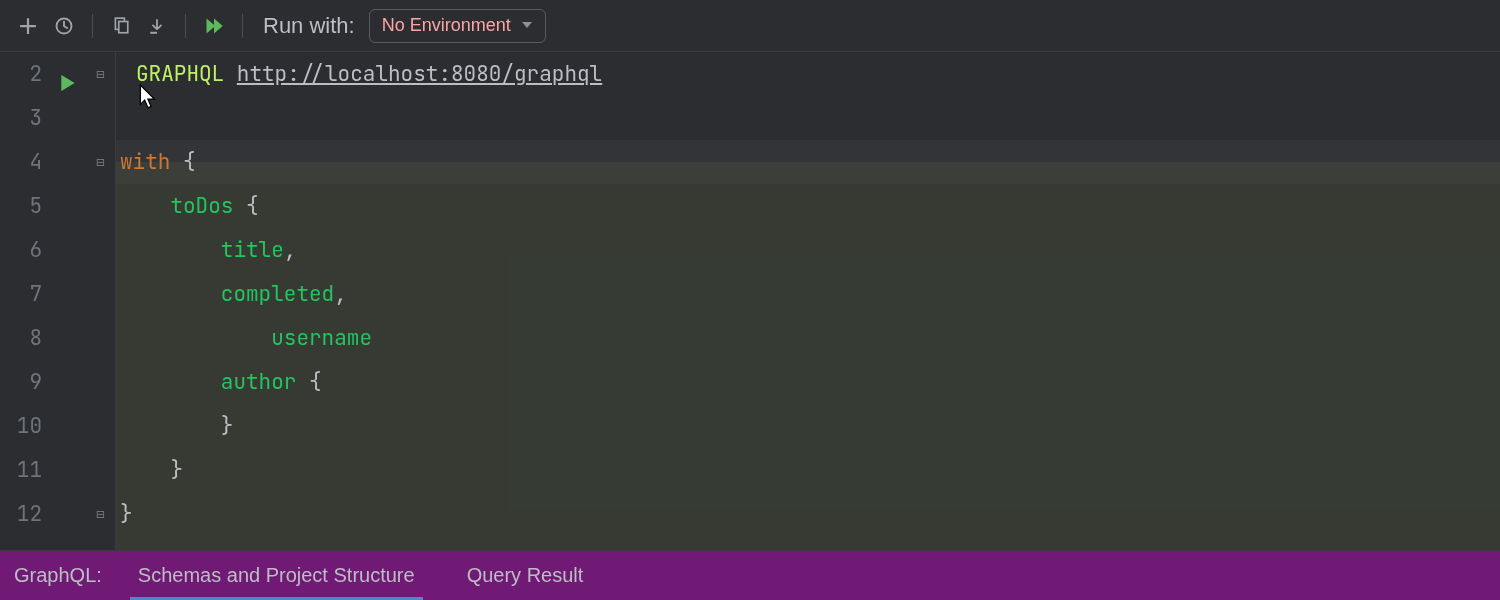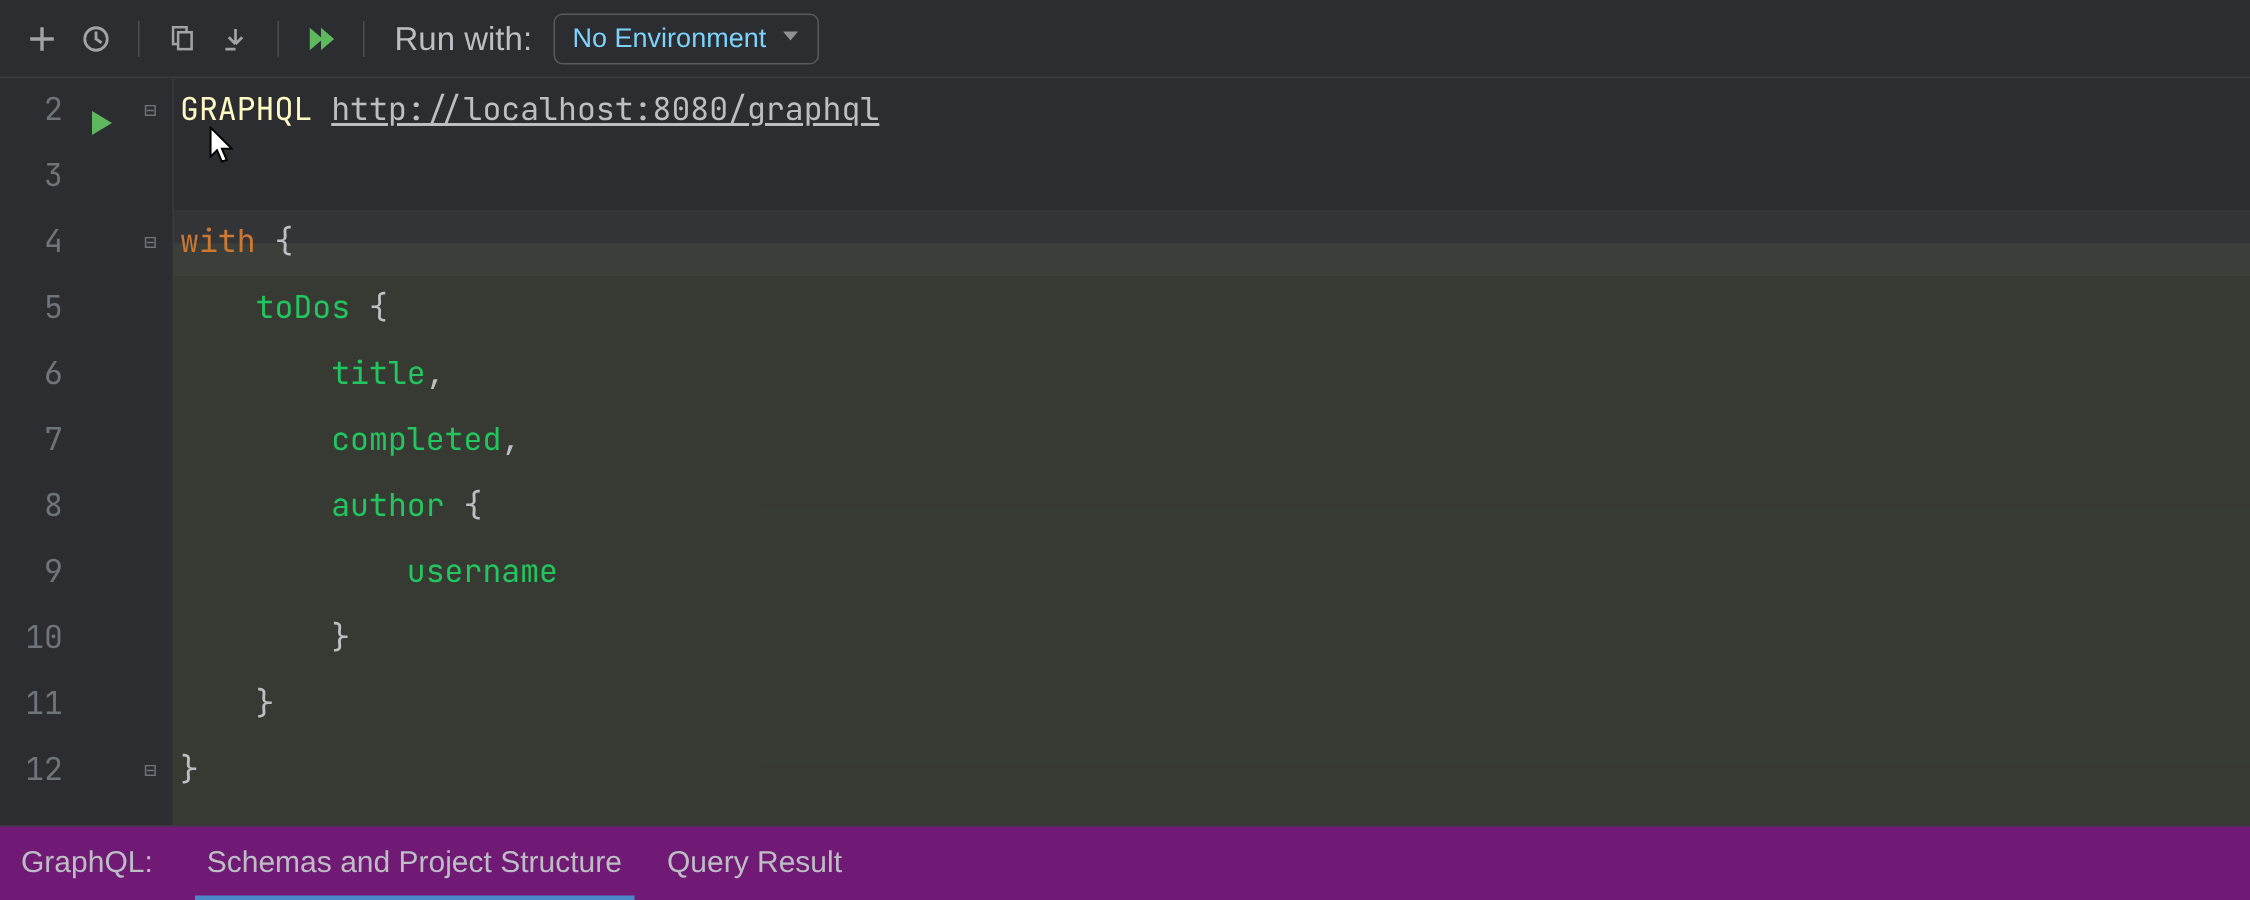--- a/index.html
+++ b/index.html
@@ -48,21 +48,21 @@
   .env-select {
     display: flex;
     align-items: center;
     border: 1px solid #595b5f;
     border-radius: 6px;
     padding: 4px 12px;
     height: 34px;
     cursor: pointer;
     gap: 10px;
   }
-  .env-select-text { color: #7dd3fc; font-size: 18px; }
+  .env-select-text { color: #fca5a5; font-size: 18px; }
   .chev { color: #8f9195; }
   .editor {
     flex: 1;
     display: flex;
     position: relative;
     font-family: "JetBrains Mono","Consolas",monospace;
     font-size: 21px;
     line-height: 44px;
   }
   .gutter {
@@ -113,21 +113,21 @@
   }
   .query-hl {
     position: absolute;
     left: 0; right: 0;
     top: 110px;
     bottom: 0;
     background: rgba(94,107,64,0.22);
     z-index: 0;
   }
   .code-text { position: relative; z-index: 1; }
-  .k-type { color: #fef9c3; }
+  .k-type { color: #bef264; margin-left: 16px; }
   .k-url { color: #bcbec4; text-decoration: underline; }
   .k-kw { color: #cc7832; }
   .k-field { color: #22c55e; }
   .k-brace { color: #bcbec4; }
   .k-punct { color: #bcbec4; }
   .cursor-pointer {
     position: absolute;
     left: 84px;
     top: 32px;
     z-index: 5;
@@ -239,28 +239,28 @@
   <div class="code">
     <div class="current-line-bg"></div>
     <div class="query-hl"></div>
     <div class="code-text" id="code-text">
         <div class="ln"><span class="k-type">GRAPHQL</span> <span class="k-url">http://localhost:8080/graphql</span></div>
         <div class="ln">&nbsp;</div>
         <div class="ln"><span class="k-kw">with</span><span class="k-brace"> {</span></div>
         <div class="ln"><span>    </span><span class="k-field">toDos</span><span class="k-brace"> {</span></div>
         <div class="ln"><span>        </span><span class="k-field">title</span><span class="k-punct">,</span></div>
         <div class="ln"><span>        </span><span class="k-field">completed</span><span class="k-punct">,</span></div>
+        <div class="ln"><span>            </span><span class="k-field">username</span></div>
         <div class="ln"><span>        </span><span class="k-field">author</span><span class="k-brace"> {</span></div>
-        <div class="ln"><span>            </span><span class="k-field">username</span></div>
         <div class="ln"><span>        </span><span class="k-brace">}</span></div>
         <div class="ln"><span>    </span><span class="k-brace">}</span></div>
         <div class="ln"><span class="k-brace">}</span></div>
       </div>
   </div>
 </div>
 
 <div class="bottom-tabs">
   <span class="bt-label">GraphQL:</span>
-  <div id="bottom-tabs-container" style="display:flex;gap:30px;height:100%">
+  <div id="bottom-tabs-container" style="display:flex;gap:52px;height:100%">
       <div class="bt-tab active">Schemas and Project Structure</div>
       <div class="bt-tab">Query Result</div>
     </div>
 </div>
 
 </body></html>

